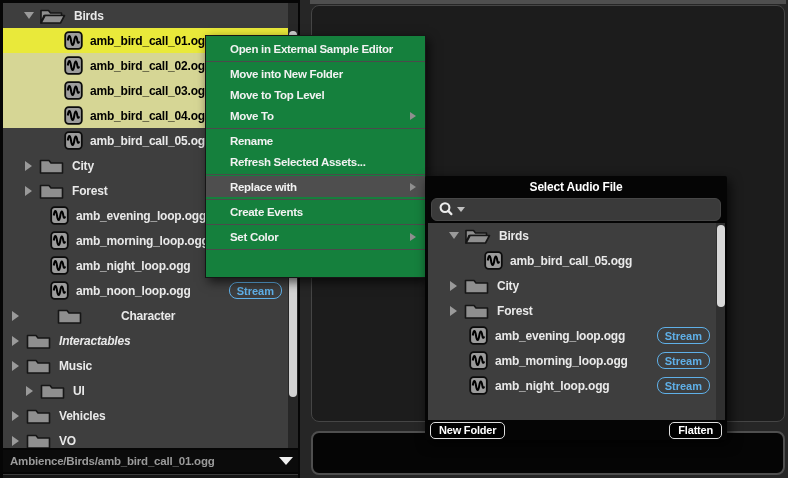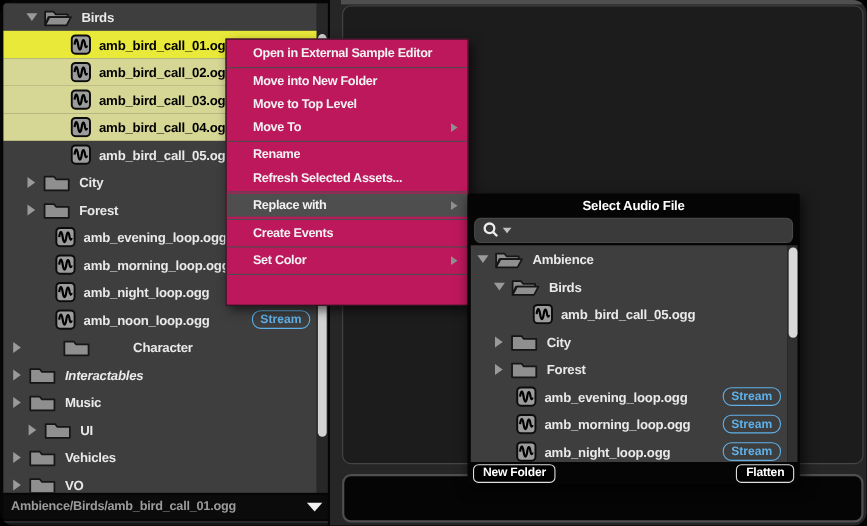--- a/index.html
+++ b/index.html
@@ -1,18 +1,18 @@
 <!DOCTYPE html>
 <html><head>
 <meta charset="utf-8">
 <style>
   * { margin:0; padding:0; box-sizing:border-box; }
   html,body { background:#000; }
   body { font-family:"Liberation Sans","DejaVu Sans",sans-serif; font-weight:bold; }
-  .screen { position:relative; width:788px; height:478px; background:#060606; overflow:hidden;border-radius:13px; }
+  .screen { position:relative; width:788px; height:478px; background:#060606; overflow:hidden; }
 
   
   .sidebar-tree { position:absolute; left:3px; top:3px; width:285px; height:445px; background:#3e3e3e; overflow:hidden; }
   .row { display:flex; align-items:center; height:25px; color:#e9e9e9; font-size:12px; white-space:nowrap; }
   .row .lbl { letter-spacing:-0.2px; }
   .row.sel { background:#e9e93a; color:#000; }
   .row.multi { background:#d6d695; color:#000; }
   .exp { width:13px; display:flex; justify-content:center; flex:0 0 13px; }
   .exp-down { width:0; height:0; border-left:5.5px solid transparent; border-right:5.5px solid transparent; border-top:7px solid #9a9a9a; }
   .exp-right { width:0; height:0; border-top:5.5px solid transparent; border-bottom:5.5px solid transparent; border-left:7px solid #9a9a9a; }
@@ -27,21 +27,21 @@
   .status-caret { position:absolute; right:5px; top:7px; width:0; height:0; border-left:7px solid transparent; border-right:7px solid transparent; border-top:8px solid #f0f0f0; }
   .bottom-strip { position:absolute; left:3px; top:474px; width:295px; height:4px; background:#161616; border-top:1px solid #3c3c3c; }
 
   
   .main-region { position:absolute; left:300px; top:0; width:488px; height:478px; background:#262626; }
   .top-strip { position:absolute; left:10px; top:0; width:476px; height:4px; background:#4f4f4f; }
   .main-panel { position:absolute; left:11px; top:5px; width:474px; height:417px; background:#1c1c1c; border:1px solid #454545; border-radius:8px; }
   .deck-panel { position:absolute; left:11px; top:431px; width:474px; height:44px; background:#050505; border:2px solid #4f4f4f; border-radius:8px; }
 
   
-  .context-menu { position:absolute; left:205px; top:35px; width:221px; height:243px; background:#be185d; border:1px solid #161616; box-shadow:3px 4px 10px rgba(0,0,0,.65); padding-top:2px; overflow:hidden; }
+  .context-menu { position:absolute; left:205px; top:35px; width:221px; height:243px; background:#15803d; border:1px solid #161616; box-shadow:3px 4px 10px rgba(0,0,0,.65); padding-top:2px; overflow:hidden; }
   .menu-item { display:flex; align-items:center; height:21px; padding:0 9px 0 24px; color:#f2f2f2; font-size:11.5px; letter-spacing:-0.3px; white-space:nowrap; }
   .menu-item.hl { background:#4e4e4e; }
   .menu-arrow { margin-left:auto; width:0; height:0; border-top:4.5px solid transparent; border-bottom:4.5px solid transparent; border-left:6px solid #8f8f8f; }
   .menu-sep { height:1px; background:#4b4b4b; margin:1.5px 0; }
 
   
   .dialog { position:absolute; left:425px; top:176px; width:302px; height:264px; background:#050505; box-shadow:3px 4px 12px rgba(0,0,0,.7); border-radius:2px; }
   .dialog-title { height:22px; display:flex; align-items:center; justify-content:center; color:#fff; font-size:12px; letter-spacing:-0.2px; }
   .search-input { position:absolute; left:6px; top:22px; width:290px; height:23px; background:#3a3a3a; border:1px solid #474747; border-radius:6px; display:flex; align-items:center; padding-left:6px; }
   .search-caret { width:0; height:0; border-left:4px solid transparent; border-right:4px solid transparent; border-top:5px solid #c0c0c0; margin-left:2px; }
@@ -297,42 +297,30 @@
   <div class="dialog">
     <div class="dialog-title">Select Audio File</div>
     <div class="search-input">
       <svg width="17" height="17" viewBox="0 0 17 17">
         <circle cx="7" cy="6.6" r="4.4" fill="none" stroke="#ececec" stroke-width="2.1"></circle>
         <line x1="10.2" y1="9.9" x2="13.4" y2="13.1" stroke="#ececec" stroke-width="2.2" stroke-linecap="round"></line>
       </svg>
       <span class="search-caret"></span>
     </div>
     <div class="dlg-tree" id="dialog-tree">
-        <div class="row" style="padding-left: 4px;">
+        <div class="row" style="padding-left: 19px;">
           <span class="exp">
             <span class="exp-down"></span>
           </span>
           <span class="icon-holder">
             <svg width="29" height="20" viewBox="0 0 29 20">
               <polygon points="3,17 3,4.5 10.5,4.5 12.5,7 23.5,7 23.5,9.5 6,9.5" fill="#8f8f8f" stroke="#161616" stroke-width="1.6" stroke-linejoin="round"></polygon>
               <polygon points="7,9.5 26.5,9.5 22.5,17 3,17" fill="#8f8f8f" stroke="#161616" stroke-width="1.6" stroke-linejoin="round"></polygon>
             </svg>
           </span>
-          <span class="lbl">Ambience</span>
-        </div>
-        <div class="row" style="padding-left: 19px;">
-          <span class="exp">
-            <span class="exp-down"></span>
-          </span>
-          <span class="icon-holder">
-            <svg width="29" height="20" viewBox="0 0 29 20">
-              <polygon points="3,17 3,4.5 10.5,4.5 12.5,7 23.5,7 23.5,9.5 6,9.5" fill="#8f8f8f" stroke="#161616" stroke-width="1.6" stroke-linejoin="round"></polygon>
-              <polygon points="7,9.5 26.5,9.5 22.5,17 3,17" fill="#8f8f8f" stroke="#161616" stroke-width="1.6" stroke-linejoin="round"></polygon>
-            </svg>
-          </span>
           <span class="lbl">Birds</span>
         </div>
         <div class="row" style="padding-left: 53px;">
           <span class="icon-holder">
             <svg width="19" height="19" viewBox="0 0 19 19">
               <rect x="1.2" y="1.2" width="16.6" height="16.6" rx="3.5" fill="#9c9c9c" stroke="#0c0c0c" stroke-width="1.8"></rect>
               <path d="M3.8,9.5 C4.6,3.4 6.1,3.4 7,9.5 C7.9,15.6 9.4,15.6 10.3,9.5 C11.1,4 12.5,4 13.3,9.5 C13.7,12.2 14.5,12.6 15.2,10.4" fill="none" stroke="#000" stroke-width="2"></path>
             </svg>
           </span>
           <span class="lbl">amb_bird_call_05.ogg</span>

